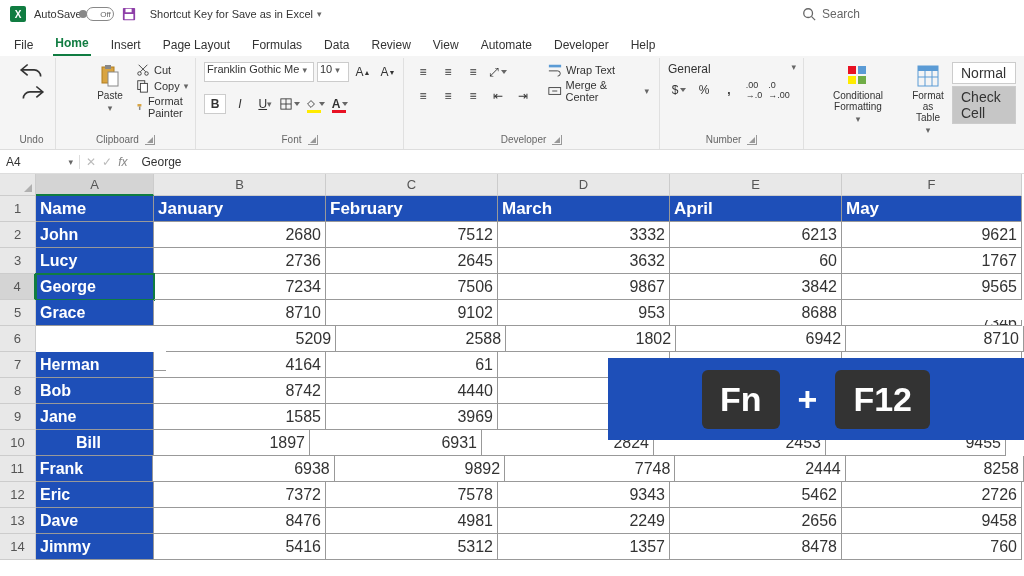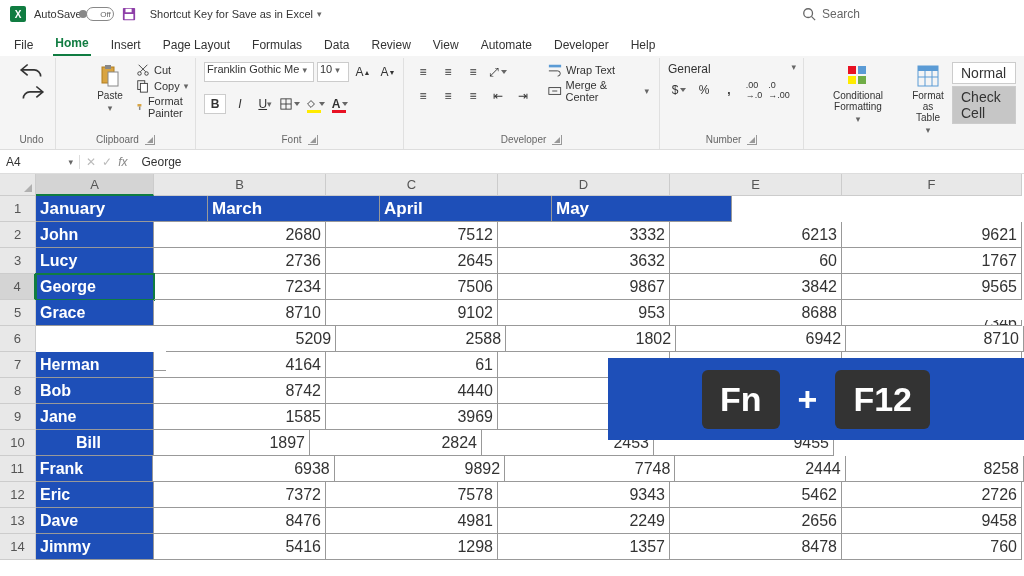--- a/index.html
+++ b/index.html
@@ -338,21 +338,23 @@
       <div class="col-h sel" style="width: 118px;">A</div>
       <div class="col-h" style="width: 172px;">B</div>
       <div class="col-h" style="width: 172px;">C</div>
       <div class="col-h" style="width: 172px;">D</div>
       <div class="col-h" style="width: 172px;">E</div>
       <div class="col-h" style="width: 180px;">F</div>
     </div>
   <div class="rows" id="rows">
       <div class="row">
         <div class="row-h">1</div>
+        <div class="cell header" style="width: 118px;">Name</div>
         <div class="cell header" style="width: 172px;">January</div>
+        <div class="cell header" style="width: 172px;">February</div>
         <div class="cell header" style="width: 172px;">March</div>
         <div class="cell header" style="width: 172px;">April</div>
         <div class="cell header" style="width: 180px;">May</div>
       </div>
       <div class="row">
         <div class="row-h">2</div>
         <div class="cell name" style="width: 118px;">John</div>
         <div class="cell num" style="width: 172px;">2680</div>
         <div class="cell num" style="width: 172px;">7512</div>
         <div class="cell num" style="width: 172px;">3332</div>
@@ -419,20 +421,21 @@
         <div class="cell num" style="width: 172px;">1585</div>
         <div class="cell num" style="width: 172px;">3969</div>
         <div class="cell num" style="width: 172px;">3217</div>
         <div class="cell num" style="width: 172px;">1502</div>
         <div class="cell num" style="width: 180px;">2829</div>
       </div>
       <div class="row">
         <div class="row-h">10</div>
         <div class="cell name" style="width: 118px; padding-left: 40px;">Bill</div>
         <div class="cell num" style="width: 156px;">1897</div>
+        <div class="cell num" style="width: 172px;">6931</div>
         <div class="cell num" style="width: 172px;">2824</div>
         <div class="cell num" style="width: 172px;">2453</div>
         <div class="cell num" style="width: 180px;">9455</div>
       </div>
       <div class="row">
         <div class="row-h">11</div>
         <div class="cell name" style="width: 118px;">Frank</div>
         <div class="cell num" style="width: 184px;">6938</div>
         <div class="cell num" style="width: 172px;">9892</div>
         <div class="cell num" style="width: 172px;">7748</div>
@@ -454,21 +457,21 @@
         <div class="cell num" style="width: 172px;">8476</div>
         <div class="cell num" style="width: 172px;">4981</div>
         <div class="cell num" style="width: 172px;">2249</div>
         <div class="cell num" style="width: 172px;">2656</div>
         <div class="cell num" style="width: 180px;">9458</div>
       </div>
       <div class="row">
         <div class="row-h">14</div>
         <div class="cell name" style="width: 118px;">Jimmy</div>
         <div class="cell num" style="width: 172px;">5416</div>
-        <div class="cell num" style="width: 172px;">1298</div>
+        <div class="cell num" style="width: 172px;">5312</div>
         <div class="cell num" style="width: 172px;">1357</div>
         <div class="cell num" style="width: 172px;">8478</div>
         <div class="cell num" style="width: 180px;">760</div>
       </div>
     </div>
 </div>
 
 <div class="overlay">
   <div class="key">Fn</div>
   <div class="plus">+</div>

